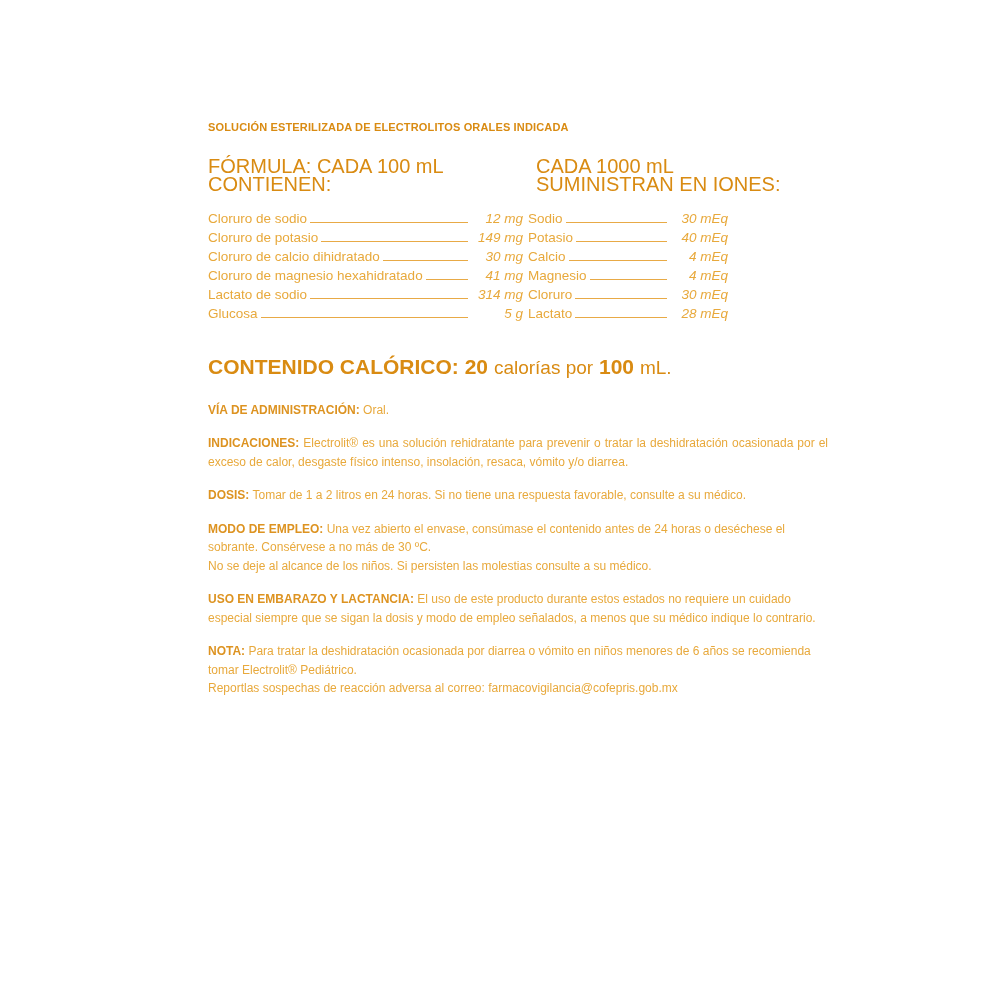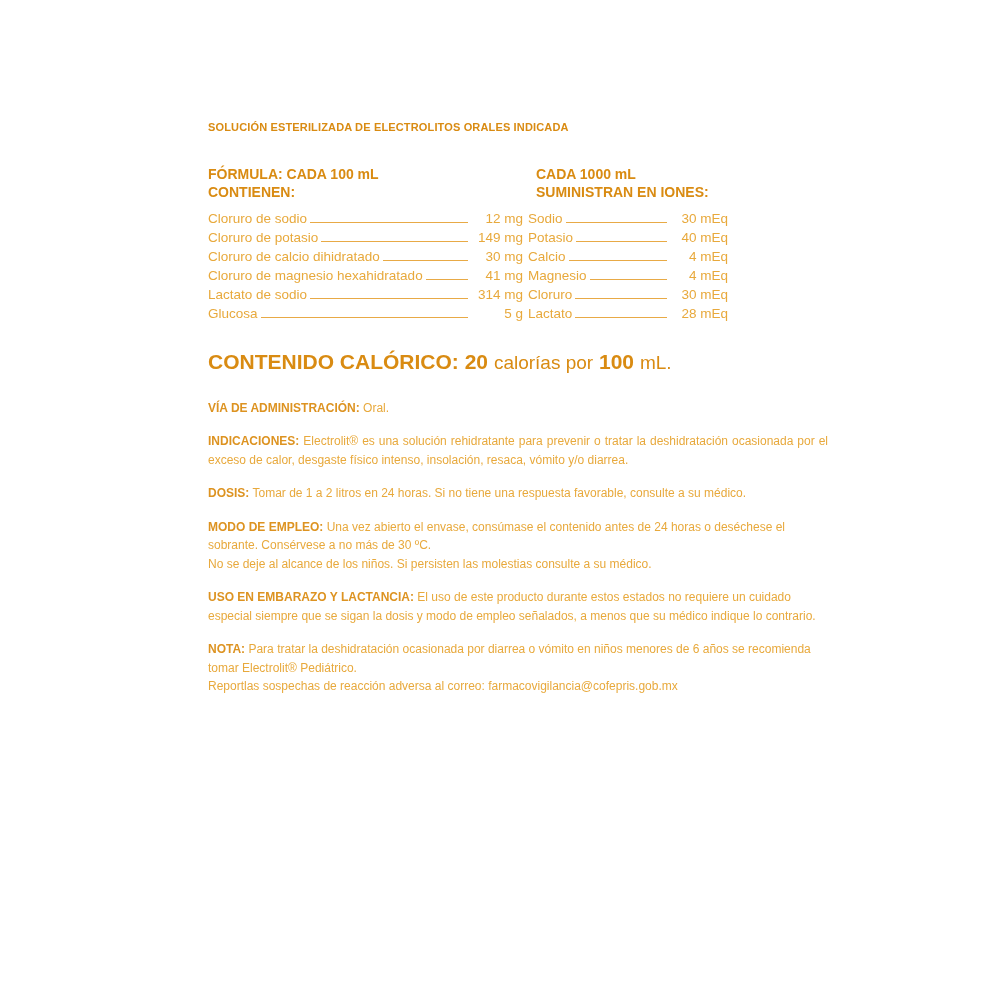--- a/index.html
+++ b/index.html
@@ -39,24 +39,24 @@
   .title-block .tl{ display:block; white-space:nowrap; }
 
   
   .formula-heads{
     position: relative;
     height: 42px;
     margin-bottom: 12px;
   }
   .fh{
     position: absolute;
-    top: 8px;
+    top: 0;
     color: var(--amber-dark);
-    font-weight: 700;
-    font-size: 14px;
+    font-weight: 400;
+    font-size: 20px;
     line-height: 18.5px;
     white-space: nowrap;
   }
   .fh.left  { left: 0px; }
   .fh.right { left: 328px; }
   .fh span{ display:block; }
 
   
   .table-wrap{
     position: relative;
@@ -83,31 +83,32 @@
   .trow .dots{
     flex: 1 1 auto;
     min-width: 4px;
     border-bottom: 1.3px solid var(--amber-line);
     margin: 0 1px 4px 3px;
     height: 0;
   }
   .trow .val{
     flex: 0 0 auto;
     text-align: right;
+    font-style: italic;
   }
   .tcol.left  .trow .val{ min-width: 54px; }
   .tcol.right .trow .val{ min-width: 60px; }
 
   
   .caloric{
     color: var(--amber-dark);
     font-size: 21px;
-    line-height: 25px;
+    line-height: 35px;
     font-weight: 700;
-    margin-bottom: 24px;
+    margin-bottom: 16px;
     white-space: nowrap;
   }
   .caloric .lighter{ font-weight: 400; font-size: 19px; }
 
   
   .sect{
     color: var(--amber-body);
     font-size: 12px;
     line-height: 18.5px;
     margin-bottom: 15px;

